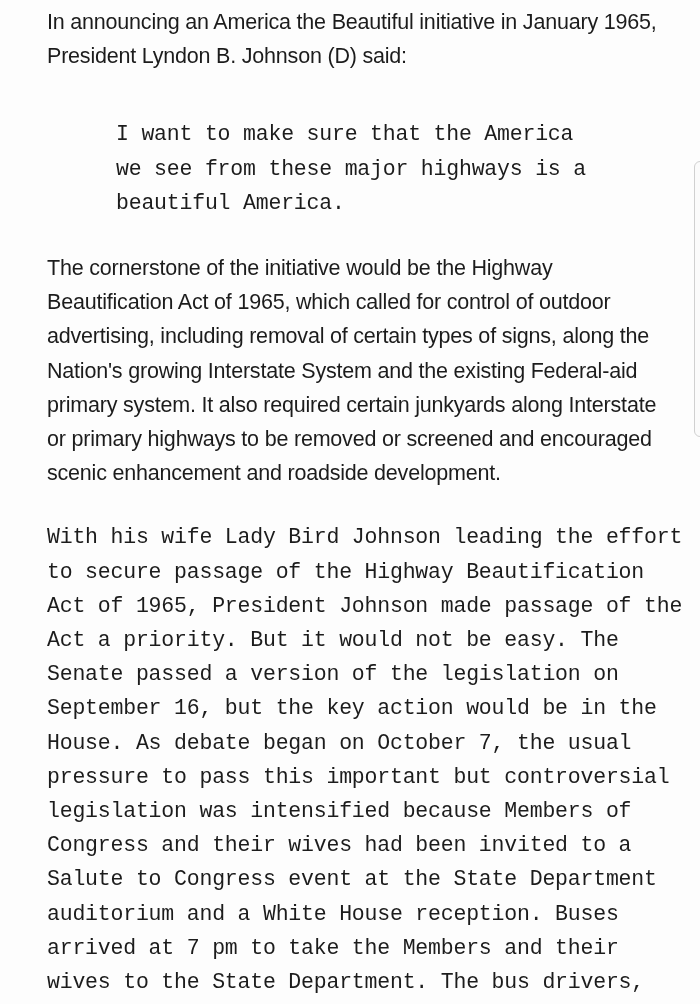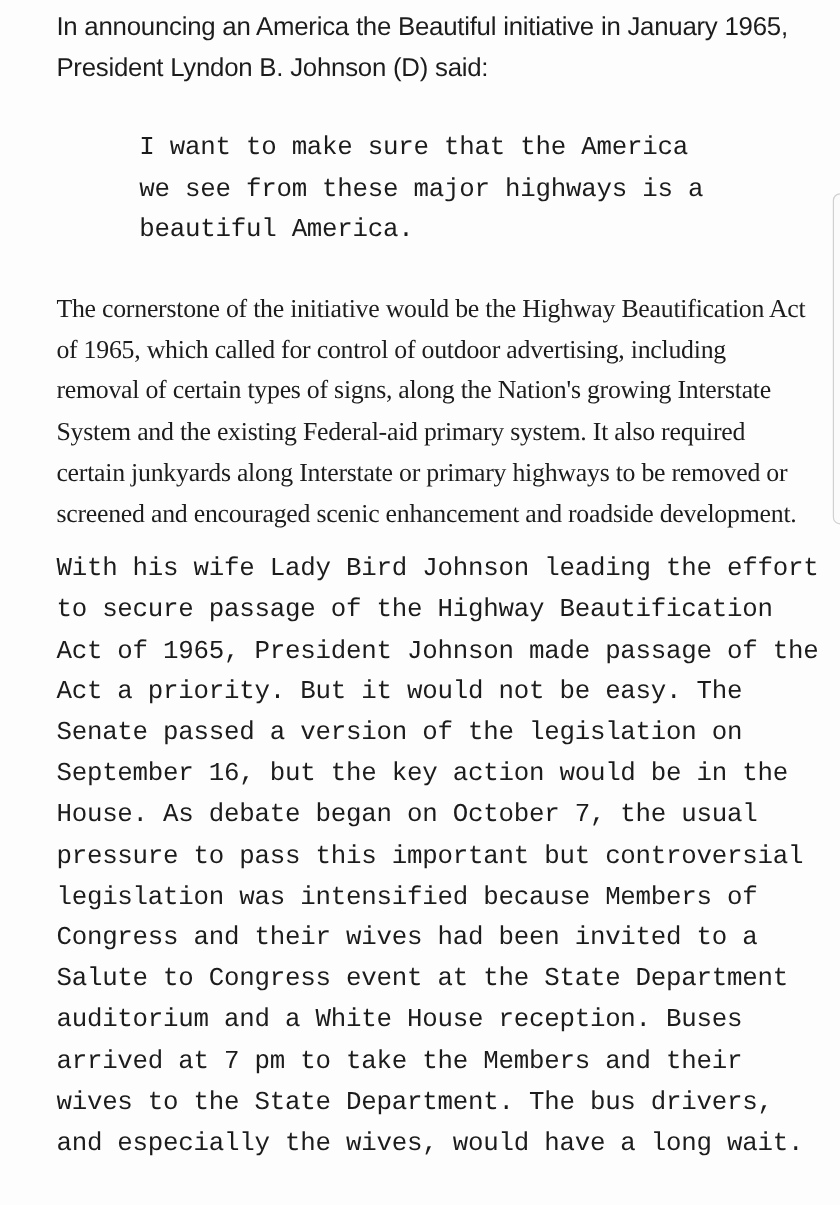--- a/index.html
+++ b/index.html
@@ -9,23 +9,23 @@
     font-family: "Liberation Sans", "DejaVu Sans", sans-serif;
     color: #1c1c1c;
     position: relative;
   }
   .content {
     position: absolute; left: 47px; top: 5px; width: 640px;
     font-size: 21.5px; line-height: 34.2px;
     letter-spacing: -0.2px;
   }
   p { margin: 0; }
-  .p1 { margin-bottom: 33px; }
+  .p1 { margin-bottom: 44px; }
   .quote { margin: 0 0 31px 69px; width: 490px; font-family: Liberation Mono, monospace; }
-  .p2 { margin-bottom: 12px; width: 630px; font-family: Liberation Serif, serif; }
+  .p2 { margin-bottom: 30px; width: 630px; }
   .p3 { width: 640px; font-family: Liberation Mono, monospace; }
   .scroll-handle {
     position: absolute; right: -6px; top: 161px;
     width: 10px; height: 274px;
     border: 1px solid #d0d0d0; border-radius: 8px;
     background: #fbfbfb;
   }
 </style>
 </head>
 <body>

